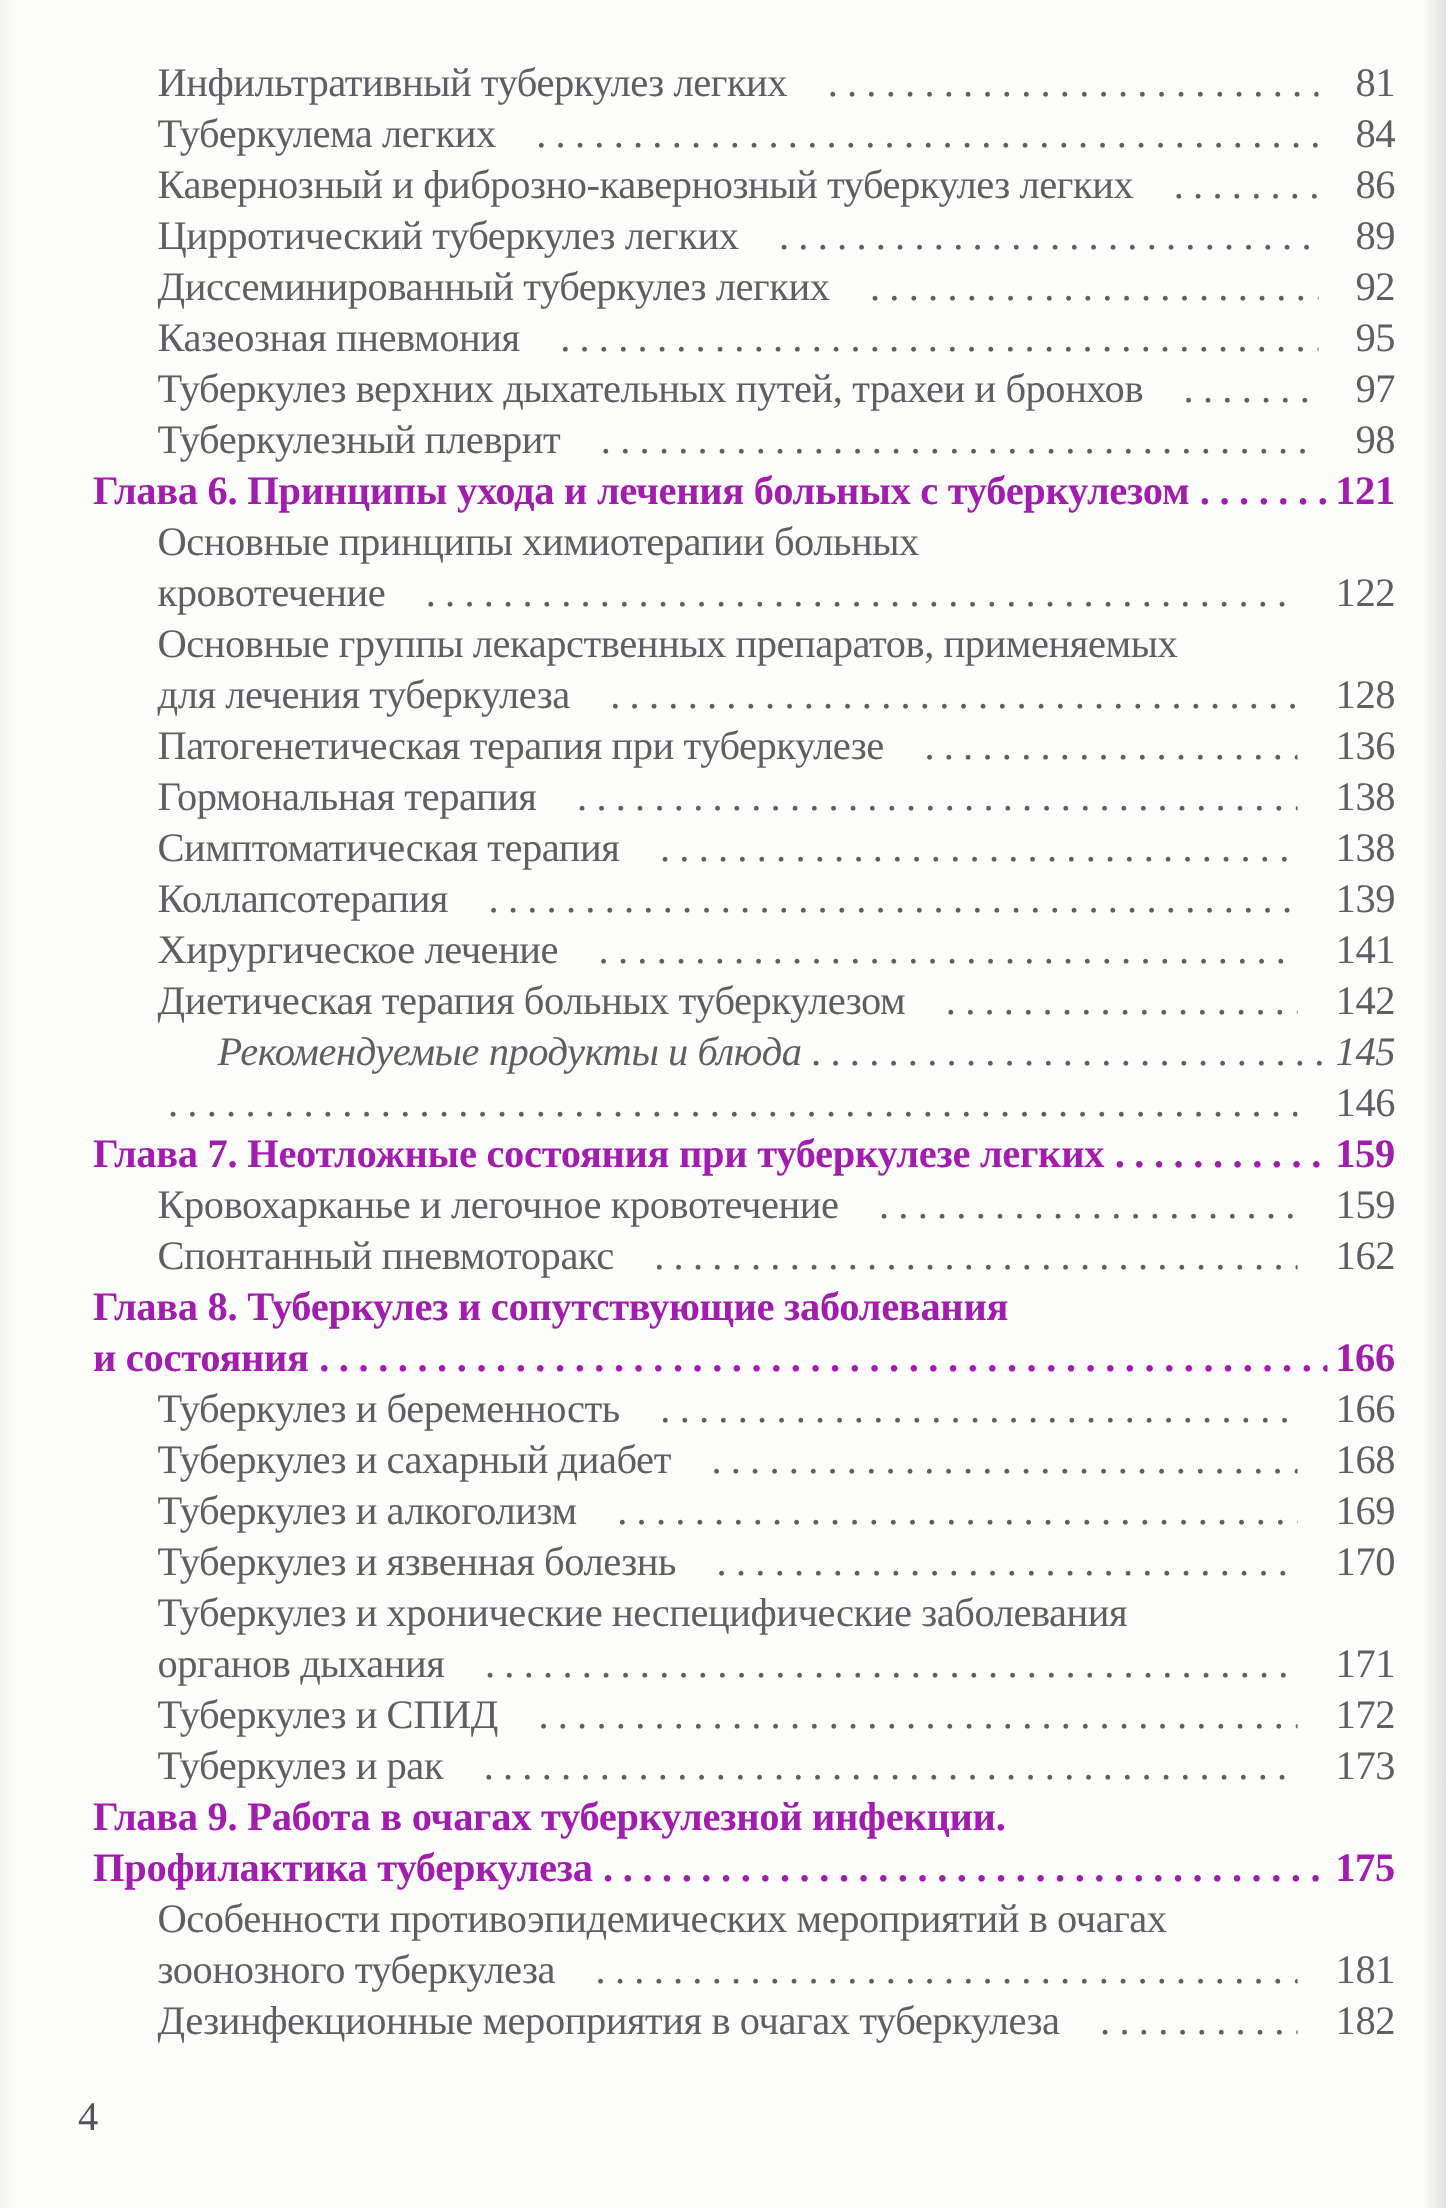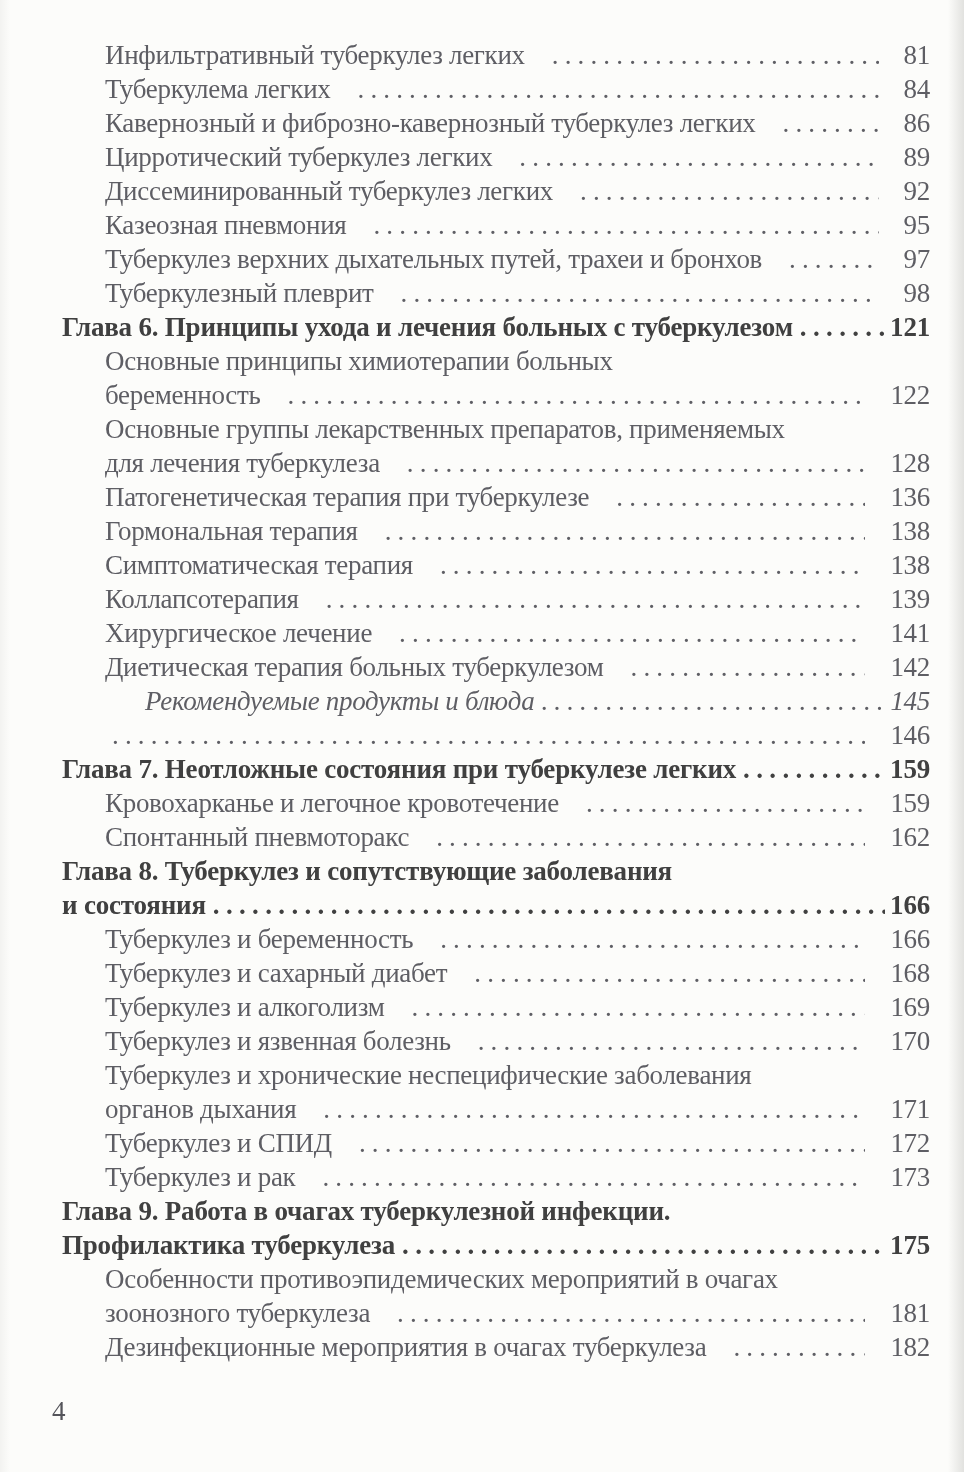--- a/index.html
+++ b/index.html
@@ -37,21 +37,21 @@
     align-items:baseline;
     height:34px;
     font-size:27px;
     letter-spacing:-0.3px;
     white-space:nowrap;
   }
   .row.sub{padding-left:43px;gap:20px;}
   .row.sub2{padding-left:83px;font-style:italic;}
   .row.chapter{
     font-weight:bold;
-    color:#404040;
+    color:#a21caf;
     letter-spacing:-0.2px;
   }
   .title{flex:0 0 auto;}
   .dots{
     flex:1 1 auto;
     min-width:0;
     overflow:hidden;
     white-space:nowrap;
     padding-left:7px;
   }
@@ -118,21 +118,21 @@
       <div class="row chapter">
     <span class="title">Глава 6. Принципы ухода и лечения больных с туберкулезом</span>
     <span class="dots"></span>
     <span class="pagenum">121</span>
   </div>
       <div class="row sub nopage">
     <span class="title">Основные принципы химиотерапии больных</span>
 
   </div>
       <div class="row sub">
-    <span class="title">беременность</span>
+    <span class="title">кровотечение</span>
     <span class="dots"></span>
     <span class="pagenum">122</span>
   </div>
       <div class="row sub nopage">
     <span class="title">Основные группы лекарственных препаратов, применяемых</span>
 
   </div>
       <div class="row sub">
     <span class="title">для лечения туберкулеза</span>
     <span class="dots"></span>

